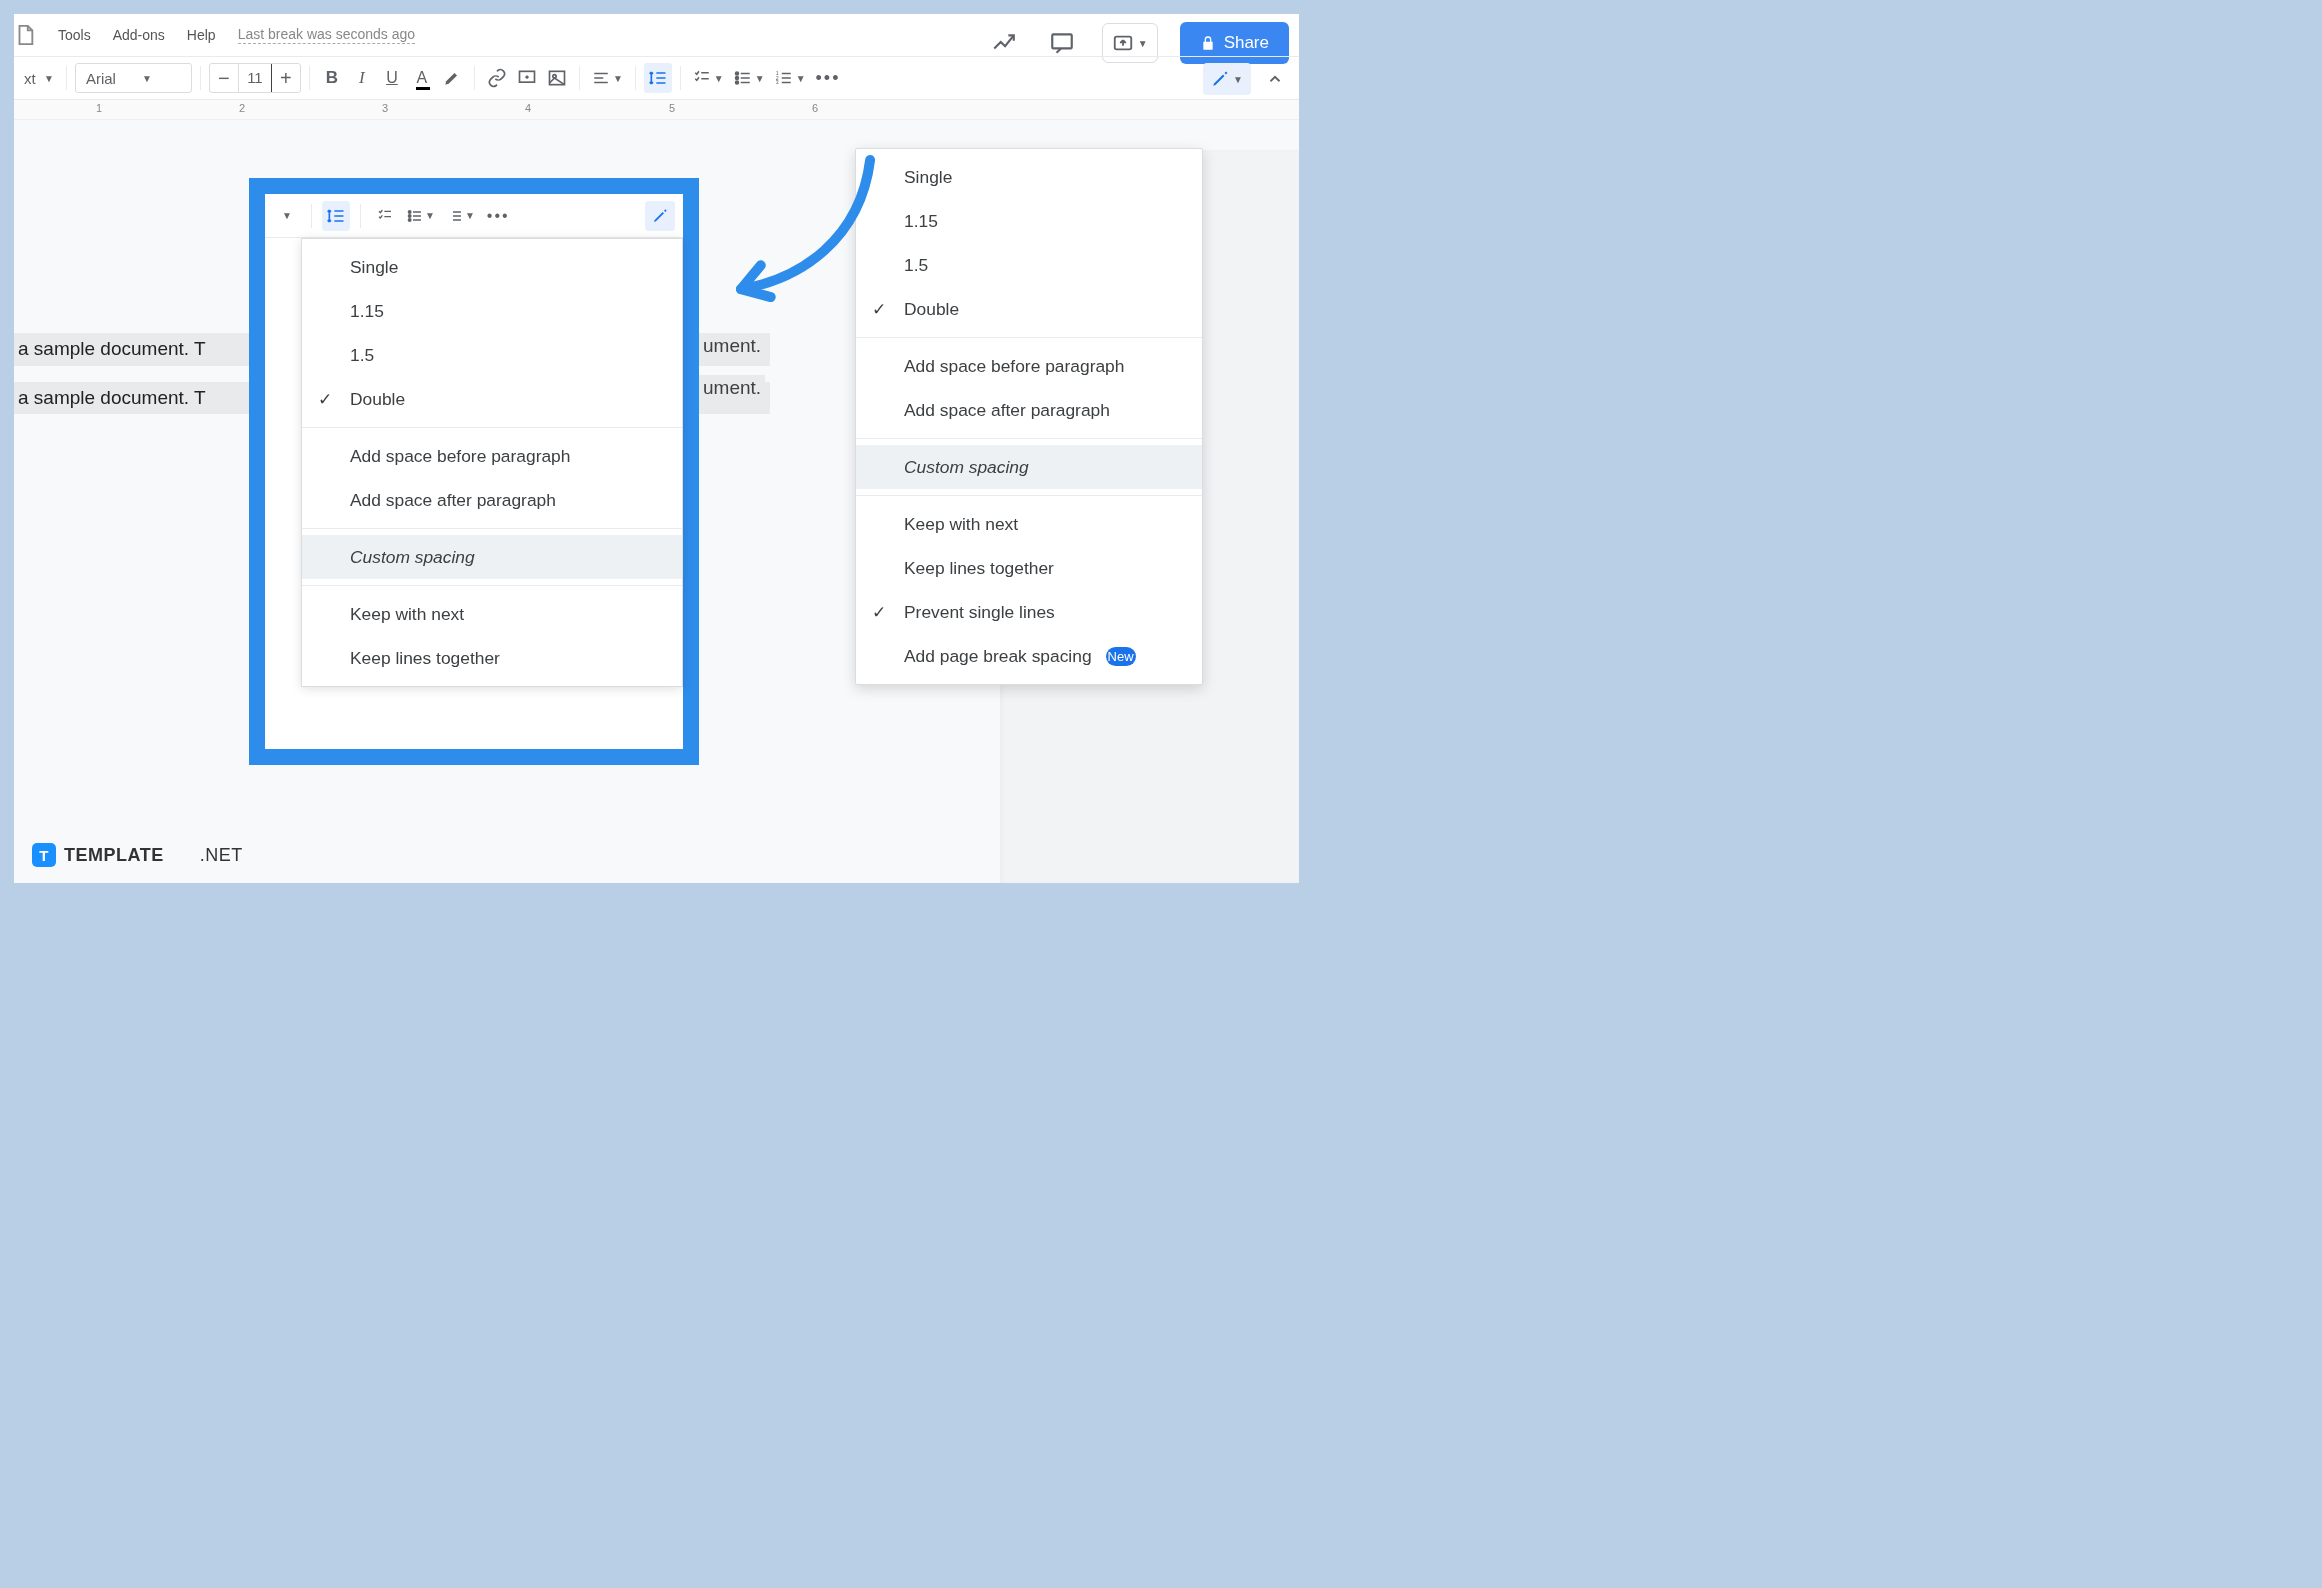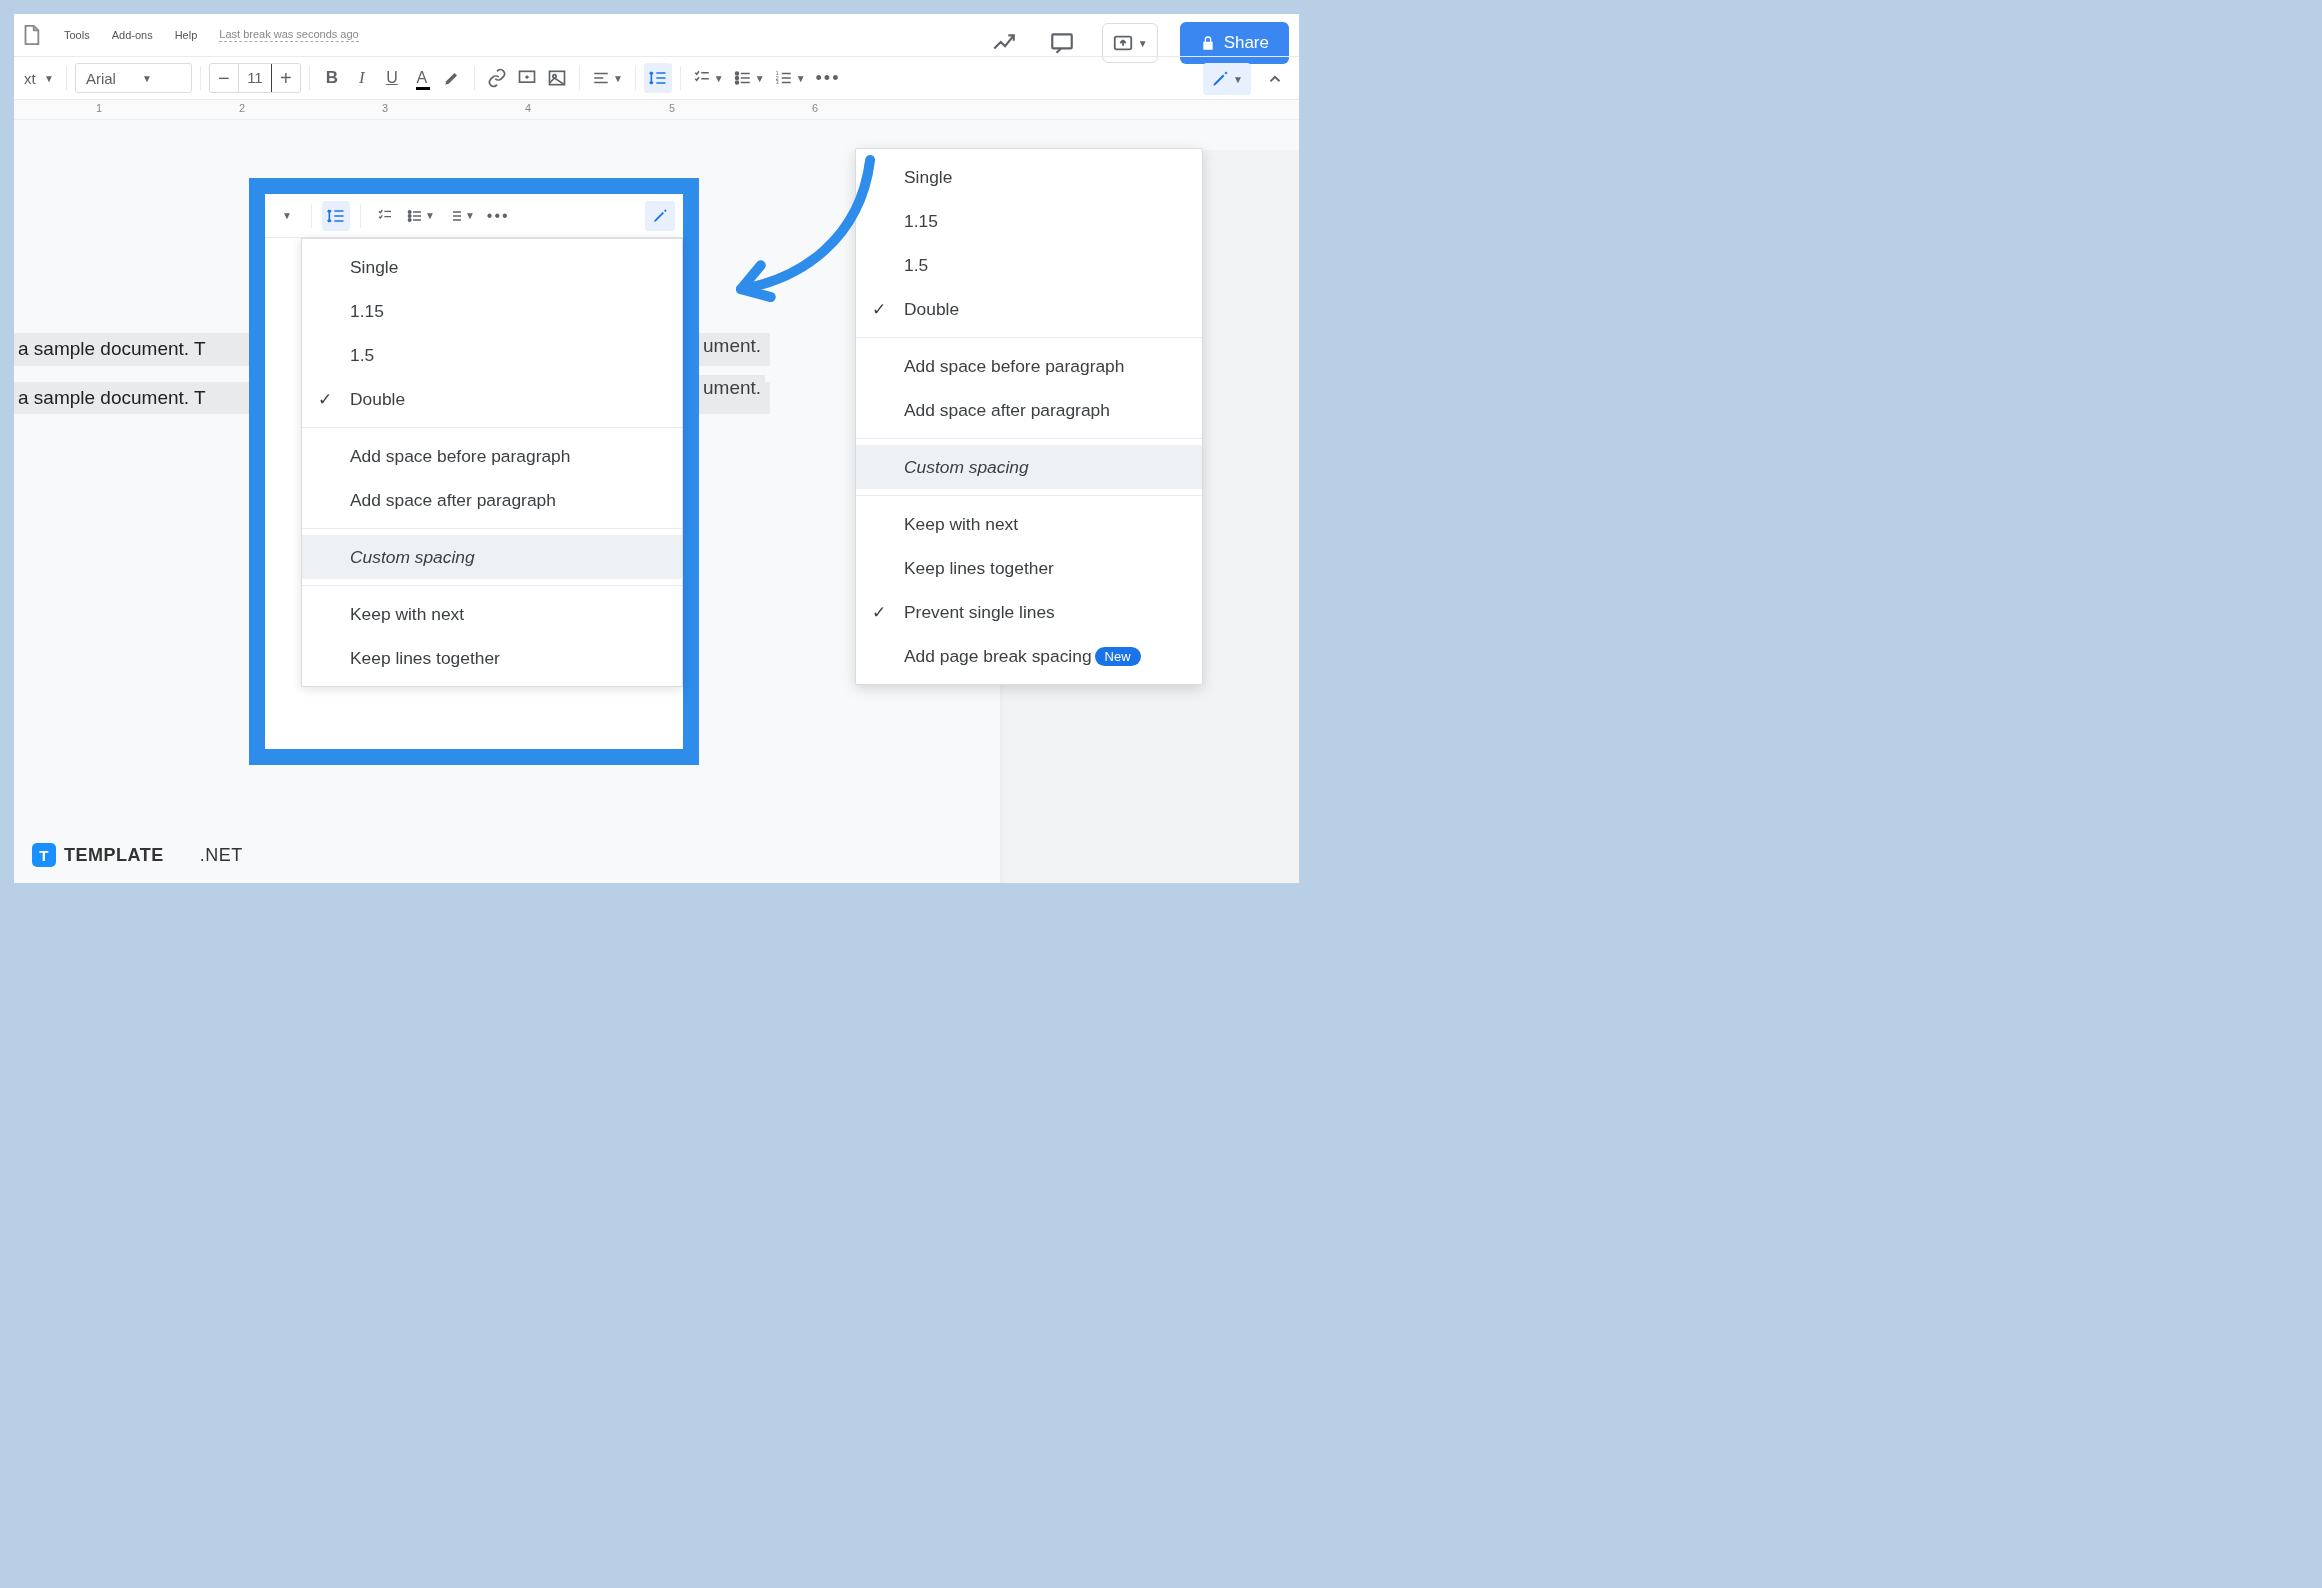--- a/index.html
+++ b/index.html
@@ -25,24 +25,23 @@
     width: 100%;
     height: 100%;
     background: #fff;
     overflow: hidden;
   }
   
   .menubar {
     display: flex;
     align-items: center;
     height: 42px;
-    padding-left: 6px;
     gap: 22px;
     color: #555;
-    font-size: 11px;
+    font-size: 14px;
   }
   .menubar .menu-item { cursor: pointer; }
   .menubar .edit-status {
     color: #888;
     border-bottom: 1px dashed #aaa;
     padding-bottom: 1px;
   }
   .doc-icon {
     width: 22px; height: 28px;
     position: relative;
@@ -205,23 +204,23 @@
     position: absolute;
     left: 16px;
     font-size: 17px;
     color: #3c4043;
   }
   .dd-sep { height: 1px; background: #e8eaed; margin: 6px 0; }
   .new-badge {
     background: #1a73e8;
     color: #fff;
     font-size: 13px;
-    padding: 2px 10px;
+    padding: 2px 2px;
     border-radius: 10px;
-    margin-left: 3px;
+    margin-left: 14px;
     font-weight: 500;
   }
   
   .hl-box {
     position: absolute;
     left: 235px;
     top: 58px;
     width: 450px;
     height: 587px;
     border: 16px solid #2e8cea;

